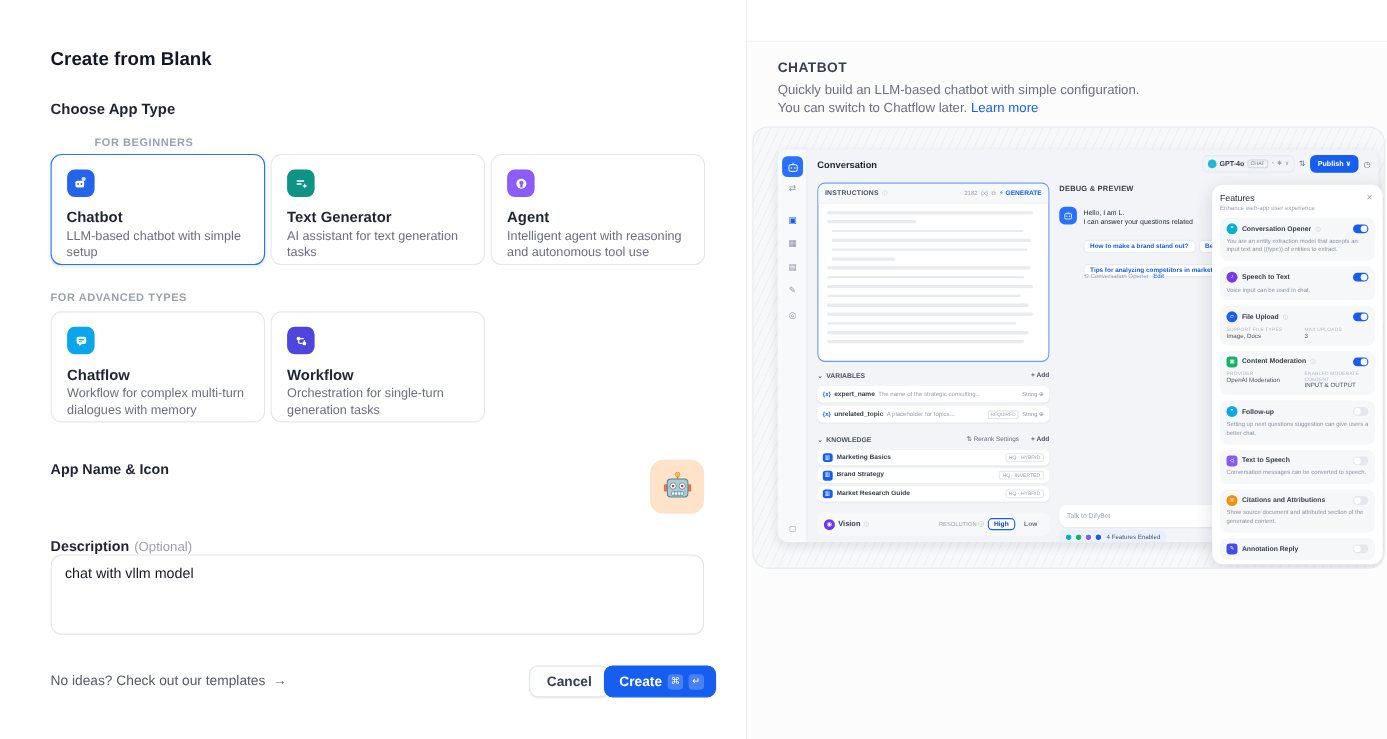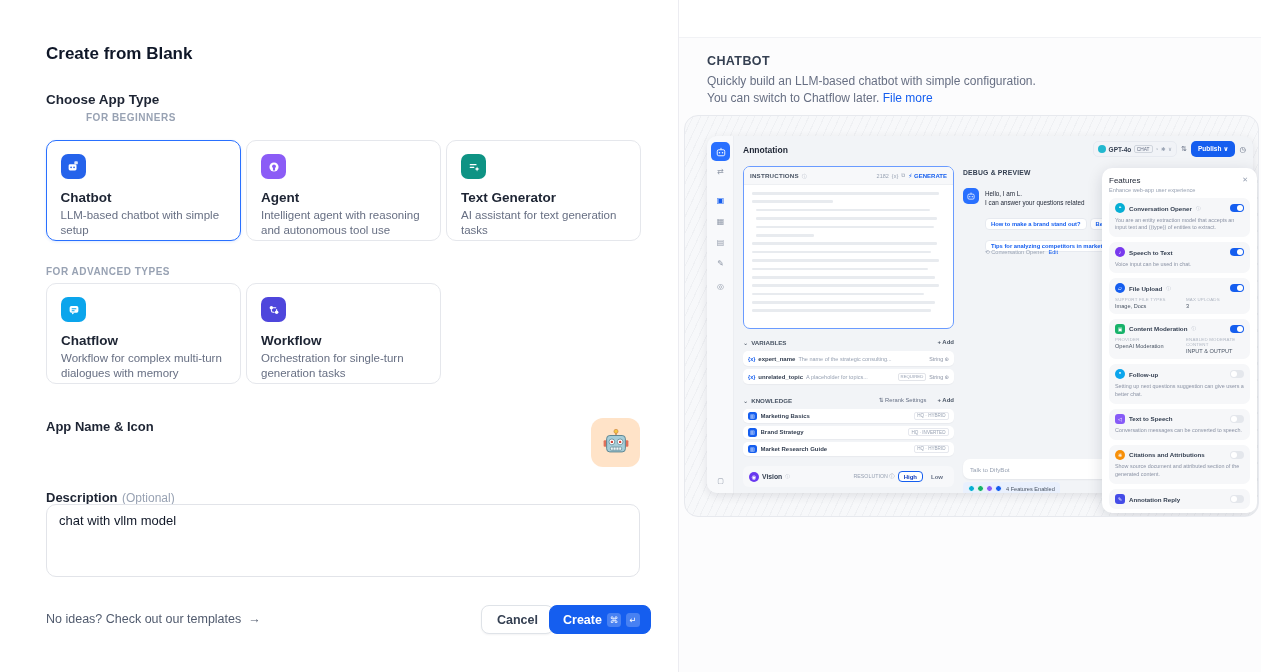--- a/index.html
+++ b/index.html
@@ -161,56 +161,56 @@
   .fi-meta { display:grid; grid-template-columns:55% 45%; margin-top:3.5px; }
   .fi-ml { font-size:4.4px; color:#b0b7c3; letter-spacing:.2px; }
   .fi-mv { font-size:5.6px; color:#495464; margin-top:1px; }
 </style>
 </head>
 <body>
 
 <div class="left-panel">
   <div class="lp-title">Create from Blank</div>
   <div class="lp-choose">Choose App Type</div>
-  <div class="sec-label" style="top:112px;padding-left:40px;">FOR BEGINNERS</div>
+  <div class="sec-label" style="top:125px;padding-left:40px;">FOR BEGINNERS</div>
 
   <div class="cards-row row-beginners">
     <div class="type-card selected">
       <div class="tc-icon" style="background:#2563eb;">
         <svg width="14" height="14" viewBox="0 0 16 16">
             <rect x="3" y="6" width="9" height="7" rx="1.6" fill="#fff"></rect>
             <rect x="9.5" y="2.5" width="4" height="3.6" rx="1" fill="#fff" opacity=".85"></rect>
             <circle cx="5.8" cy="9.5" r="1" fill="#2563eb"></circle>
             <circle cx="9.2" cy="9.5" r="1" fill="#2563eb"></circle>
           </svg>
       </div>
       <div class="tc-title">Chatbot</div>
       <div class="tc-desc">LLM-based chatbot with simple setup</div>
     </div>
     <div class="type-card">
+      <div class="tc-icon" style="background:#0e9384;">
+        <svg width="14" height="14" viewBox="0 0 16 16">
+            <rect x="3" y="4.5" width="8" height="1.6" rx=".8" fill="#fff"></rect>
+            <rect x="3" y="7.6" width="5.5" height="1.6" rx=".8" fill="#fff"></rect>
+            <path d="M11.5 7.5l.8 2 2 .8-2 .8-.8 2-.8-2-2-.8 2-.8z" fill="#fff"></path>
+          </svg>
+      </div>
+      <div class="tc-title">Text Generator</div>
+      <div class="tc-desc">AI assistant for text generation tasks</div>
+    </div>
+    <div class="type-card">
       <div class="tc-icon" style="background:#8b5cf6;">
         <svg width="14" height="14" viewBox="0 0 16 16">
             <circle cx="8" cy="8" r="5.2" fill="#fff"></circle>
             <circle cx="8" cy="7.2" r="2.2" fill="#8b5cf6"></circle>
             <rect x="6.8" y="9" width="2.4" height="3" fill="#8b5cf6"></rect>
           </svg>
       </div>
       <div class="tc-title">Agent</div>
       <div class="tc-desc">Intelligent agent with reasoning and autonomous tool use</div>
-    </div>
-    <div class="type-card">
-      <div class="tc-icon" style="background:#0e9384;">
-        <svg width="14" height="14" viewBox="0 0 16 16">
-            <rect x="3" y="4.5" width="8" height="1.6" rx=".8" fill="#fff"></rect>
-            <rect x="3" y="7.6" width="5.5" height="1.6" rx=".8" fill="#fff"></rect>
-            <path d="M11.5 7.5l.8 2 2 .8-2 .8-.8 2-.8-2-2-.8 2-.8z" fill="#fff"></path>
-          </svg>
-      </div>
-      <div class="tc-title">Text Generator</div>
-      <div class="tc-desc">AI assistant for text generation tasks</div>
     </div>
   </div>
 
   <div class="sec-label" style="top:266px;">FOR ADVANCED TYPES</div>
 
   <div class="cards-row row-advanced">
     <div class="type-card">
       <div class="tc-icon" style="background:#0ba5ec;">
         <svg width="14" height="14" viewBox="0 0 16 16">
             <rect x="3" y="3.5" width="10" height="7.5" rx="2" fill="#fff"></rect>
@@ -263,21 +263,21 @@
   <div class="btn btn-create">
     <span>Create</span>
     <span class="kbd">⌘</span>
     <span class="kbd">↵</span>
   </div>
 </div>
 
 <div class="right-panel">
   <div class="rp-topstrip"></div>
   <div class="rp-heading">CHATBOT</div>
-  <div class="rp-desc"><span>Quickly build an LLM-based chatbot with simple configuration. You can switch to Chatflow later. </span><span class="learn-more">File more</span></div>
+  <div class="rp-desc"><span>Quickly build an LLM-based chatbot with simple configuration. You can switch to Chatflow later. </span><span class="learn-more">Learn more</span></div>
 
   <div class="pv-frame">
     <div class="app-window">
 
       <div class="aw-side"></div>
       <div class="aw-appicon">
         <svg width="12" height="12" viewBox="0 0 16 16">
             <rect x="3" y="5" width="10" height="8" rx="2" fill="none" stroke="#fff" stroke-width="1.2"></rect>
             <line x1="8" y1="2.5" x2="8" y2="5" stroke="#fff" stroke-width="1.2"></line>
             <circle cx="6" cy="9" r="1" fill="#fff"></circle>
@@ -285,21 +285,21 @@
           </svg>
       </div>
       <div class="side-g" style="top:31px;">⇄</div>
       <div class="side-g active" style="top:60px;">▣</div>
       <div class="side-g" style="top:81px;">▦</div>
       <div class="side-g" style="top:102px;">▤</div>
       <div class="side-g" style="top:123px;">✎</div>
       <div class="side-g" style="top:146px;">◎</div>
       <div class="side-g" style="bottom:8px; font-size:7px;">▢</div>
 
-      <div class="aw-title">Annotation</div>
+      <div class="aw-title">Conversation</div>
       <div class="hdr-right">
         <div class="model-pill">
           <span class="mp-dot"></span>
           <span class="mp-name">GPT-4o</span>
           <span class="mp-chip">CHAT</span>
           <span class="mp-g">◔</span>
           <span class="mp-g">✱</span>
           <span class="mp-g">∨</span>
         </div>
         <span class="g-swap">⇅</span>

